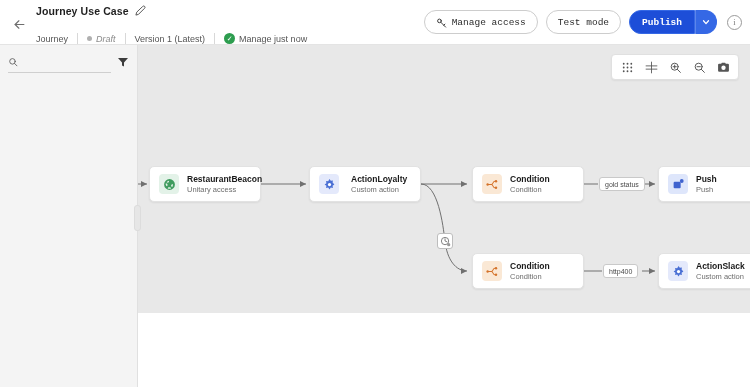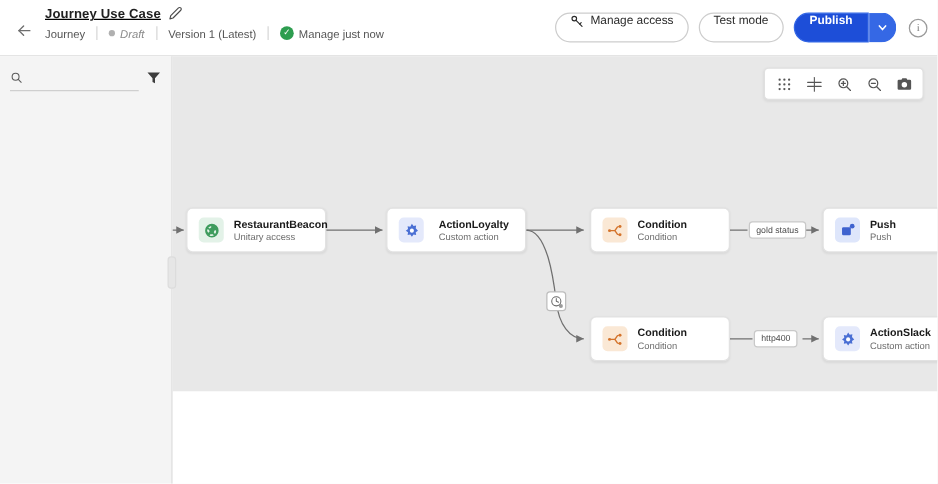--- a/index.html
+++ b/index.html
@@ -17,29 +17,29 @@
     background: #ffffff;
     border-bottom: 1px solid #e4e4e4;
   }
   .back-btn {
     position: absolute; left: 8px; top: 13px;
     width: 22px; height: 22px;
     display: flex; align-items: center; justify-content: center;
     color: #6e6e6e; cursor: pointer;
   }
   .title-block { position: absolute; left: 36px; top: 5px; }
-  .title-row { display: flex; align-items: flex-start; gap: 6px; text-decoration: underline; }
+  .title-row { display: flex; align-items: flex-start; gap: 6px; }
   .doc-title {
     font-size: 10.5px; font-weight: bold; color: #1f1f1f;
     letter-spacing: .1px;
   }
   .edit-icon { width: 11px; height: 11px; color: #4a4a4a; cursor: pointer; display:block; }
   .meta-row {
     display: flex; align-items: center; gap: 0px;
-    margin-top: 4px; font-size: 9px; color: #555555;
+    margin-top: 16px; font-size: 9px; color: #555555;
   }
   .meta-item { padding: 0 9px; white-space: nowrap; display:flex; align-items:center; gap:4px;}
   .meta-item:first-child { padding-left: 0; }
   .meta-sep { width: 1px; height: 11px; background: #d8d8d8; }
   .draft-dot {
     width: 5px; height: 5px; border-radius: 50%;
     background: #b0b0b0; display: inline-block;
   }
   .draft-text { font-style: italic; color: #8a8a8a; }
   .saved-check {
@@ -49,22 +49,22 @@
     font-size: 7px; line-height: 1;
   }
 
   .header-actions {
     position: absolute; right: 8px; top: 10px;
     display: flex; align-items: center; gap: 8px;
   }
   .btn {
     height: 24px; border: 1px solid #cdcdcd; border-radius: 12px;
     background: #ffffff; color: #2b2b2b;
-    font-size: 9.5px; font-family: Liberation Sans, sans-serif;
-    padding: 0 11px; display: flex; align-items: flex-start; gap: 5px;
+    font-size: 9.5px; font-family: Liberation Mono, monospace;
+    padding: 0 11px; display: flex; align-items: center; gap: 5px;
     cursor: pointer; white-space: nowrap;
   }
   .btn-primary {
     background: #1d4ed8; border-color: #3568e5; color: #ffffff;
     border-radius: 12px 0 0 12px; padding: 0 12px; font-weight: bold;
   }
   .btn-primary-split {
     background: #3568e5; border: 1px solid #3568e5;
     border-left: 1px solid #5d85ea;
     border-radius: 0 12px 12px 0;

